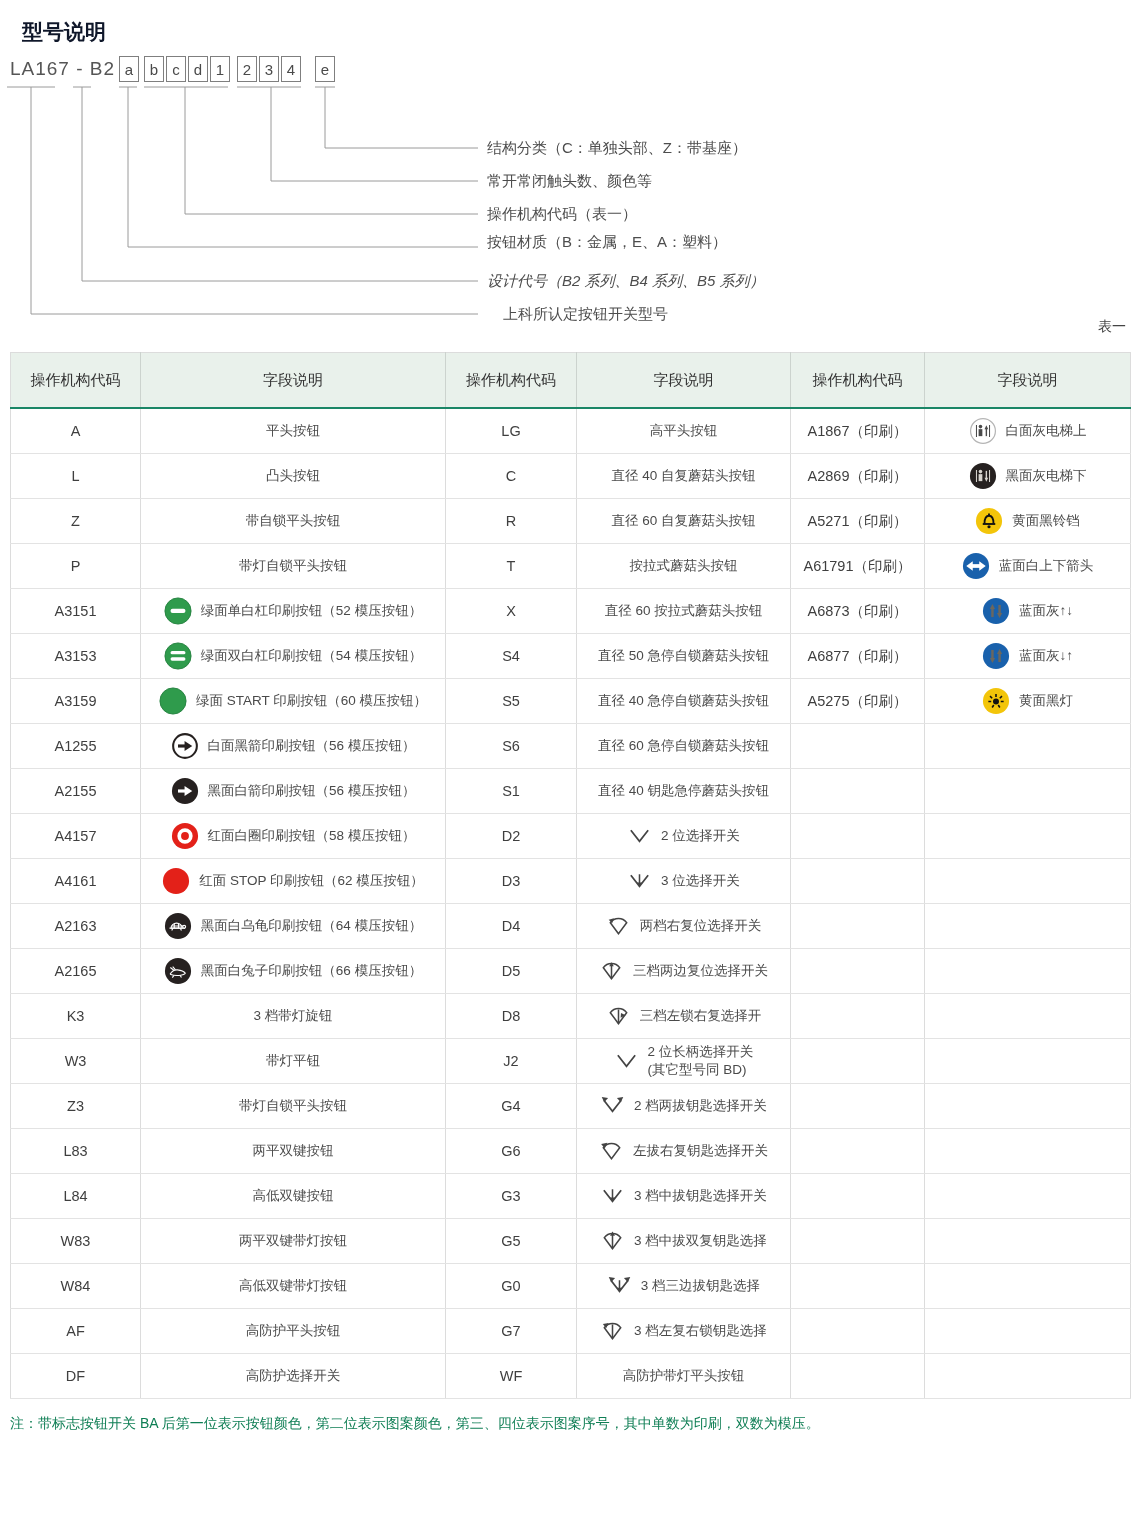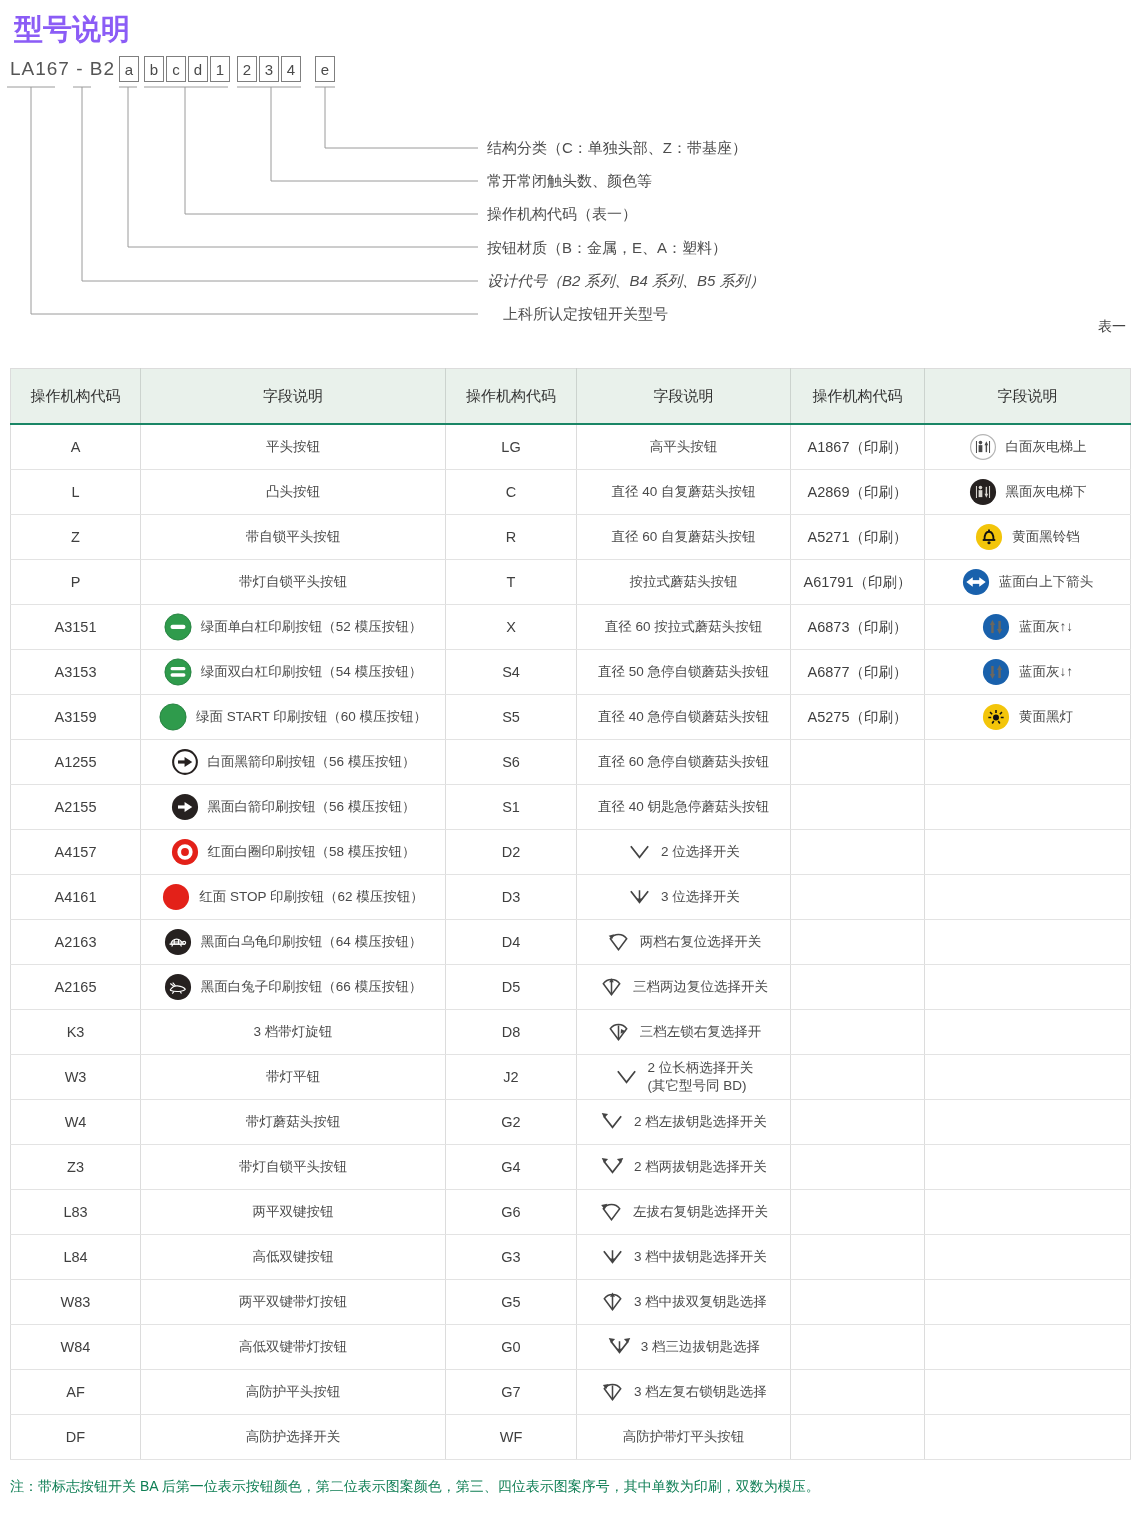--- a/index.html
+++ b/index.html
@@ -1,30 +1,30 @@
 <!DOCTYPE html>
 <html><head>
 <meta charset="utf-8">
 <style>
   html,body{margin:0;padding:0;background:#fff;}
   body{width:1140px;height:1535px;position:relative;
        font-family:"Liberation Sans","DejaVu Sans",sans-serif;color:#4a4a4a;}
   
   .top{position:relative;height:352px;}
-  .page-title{position:absolute;left:10px;top:6px;margin:4px;font-size:29px;font-weight:700;color:#8b5cf6;}
+  .page-title{position:absolute;left:10px;top:6px;margin:12px;font-size:21px;font-weight:700;color:#0f172a;}
   .model-prefix{position:absolute;left:10px;top:56px;height:26px;line-height:26px;font-size:19px;color:#555;letter-spacing:1px;white-space:nowrap;}
   .box-group{position:absolute;top:56px;display:flex;gap:2px;}
   .bg-a{left:119px;} .bg-bcd1{left:144px;} .bg-234{left:237px;} .bg-e{left:315px;}
   .mbox{box-sizing:border-box;width:20px;height:26px;border:1px solid #7f7f7f;display:flex;align-items:center;justify-content:center;font-size:15px;color:#4a4a4a;background:#fff;}
   svg.connectors{position:absolute;left:0;top:84px;}
   .dlabel{position:absolute;left:487px;font-size:15px;color:#4d4d4d;white-space:nowrap;line-height:18px;}
-  .dl-0{top:139px;} .dl-1{top:172px;} .dl-2{top:205px;} .dl-3{top:239px;} .dl-4{top:272px;font-style:italic;} .dl-5{top:305px;margin-left:16px;}
+  .dl-0{top:139px;} .dl-1{top:172px;} .dl-2{top:205px;} .dl-3{top:233px;} .dl-4{top:272px;font-style:italic;} .dl-5{top:305px;margin-left:16px;}
   .tbl-label{position:absolute;right:14px;top:318px;font-size:14px;color:#444;}
   
-  table{border-collapse:collapse;table-layout:fixed;width:1120px;margin:16px 10px;border:1px solid #dcdcdc;}
+  table{border-collapse:collapse;table-layout:fixed;width:1120px;margin:0 10px;border:1px solid #dcdcdc;}
   th{background:#e9f1eb;height:52px;font-size:15px;font-weight:400;color:#333;
      border-bottom:2px solid #1a8666;border-right:1px solid #ccd3ce;}
   th:last-child{border-right:none;}
   td{height:44px;padding:0;vertical-align:middle;text-align:center;
      font-size:13.5px;color:#4a4a4a;border-bottom:1px solid #e3e3e3;border-right:1px solid #dcdcdc;}
   td:last-child{border-right:none;}
   td.code-cell{font-size:14.5px;color:#3f3f3f;}
   .desc-wrap{display:flex;align-items:center;justify-content:center;gap:9px;padding:0 4px;}
   .cell-icon{display:inline-flex;flex:0 0 auto;align-items:center;}
   .cell-icon svg{display:block;}
@@ -571,46 +571,20 @@
           </div>
         </td>
         <td class="code-cell"></td>
         <td>
           <div class="desc-wrap">
             <span class="desc-text"></span>
           </div>
         </td>
       </tr>
       <tr>
-        <td class="code-cell">W4</td>
-        <td>
-          <div class="desc-wrap">
-            <span class="desc-text">带灯蘑菇头按钮</span>
-          </div>
-        </td>
-        <td class="code-cell">G2</td>
-        <td>
-          <div class="desc-wrap">
-            <span class="cell-icon">
-              <svg width="25" height="20" viewBox="0 0 26 20">
-                <path d="M4 4 L13 15.5 L22 4" fill="none" stroke="#444" stroke-width="1.8"></path>
-                <polygon points="1.8,0.6 8.4,1.6 4.4,6.2" fill="#444"></polygon>
-              </svg>
-            </span>
-            <span class="desc-text">2 档左拔钥匙选择开关</span>
-          </div>
-        </td>
-        <td class="code-cell"></td>
-        <td>
-          <div class="desc-wrap">
-            <span class="desc-text"></span>
-          </div>
-        </td>
-      </tr>
-      <tr>
         <td class="code-cell">Z3</td>
         <td>
           <div class="desc-wrap">
             <span class="desc-text">带灯自锁平头按钮</span>
           </div>
         </td>
         <td class="code-cell">G4</td>
         <td>
           <div class="desc-wrap">
             <span class="cell-icon">

